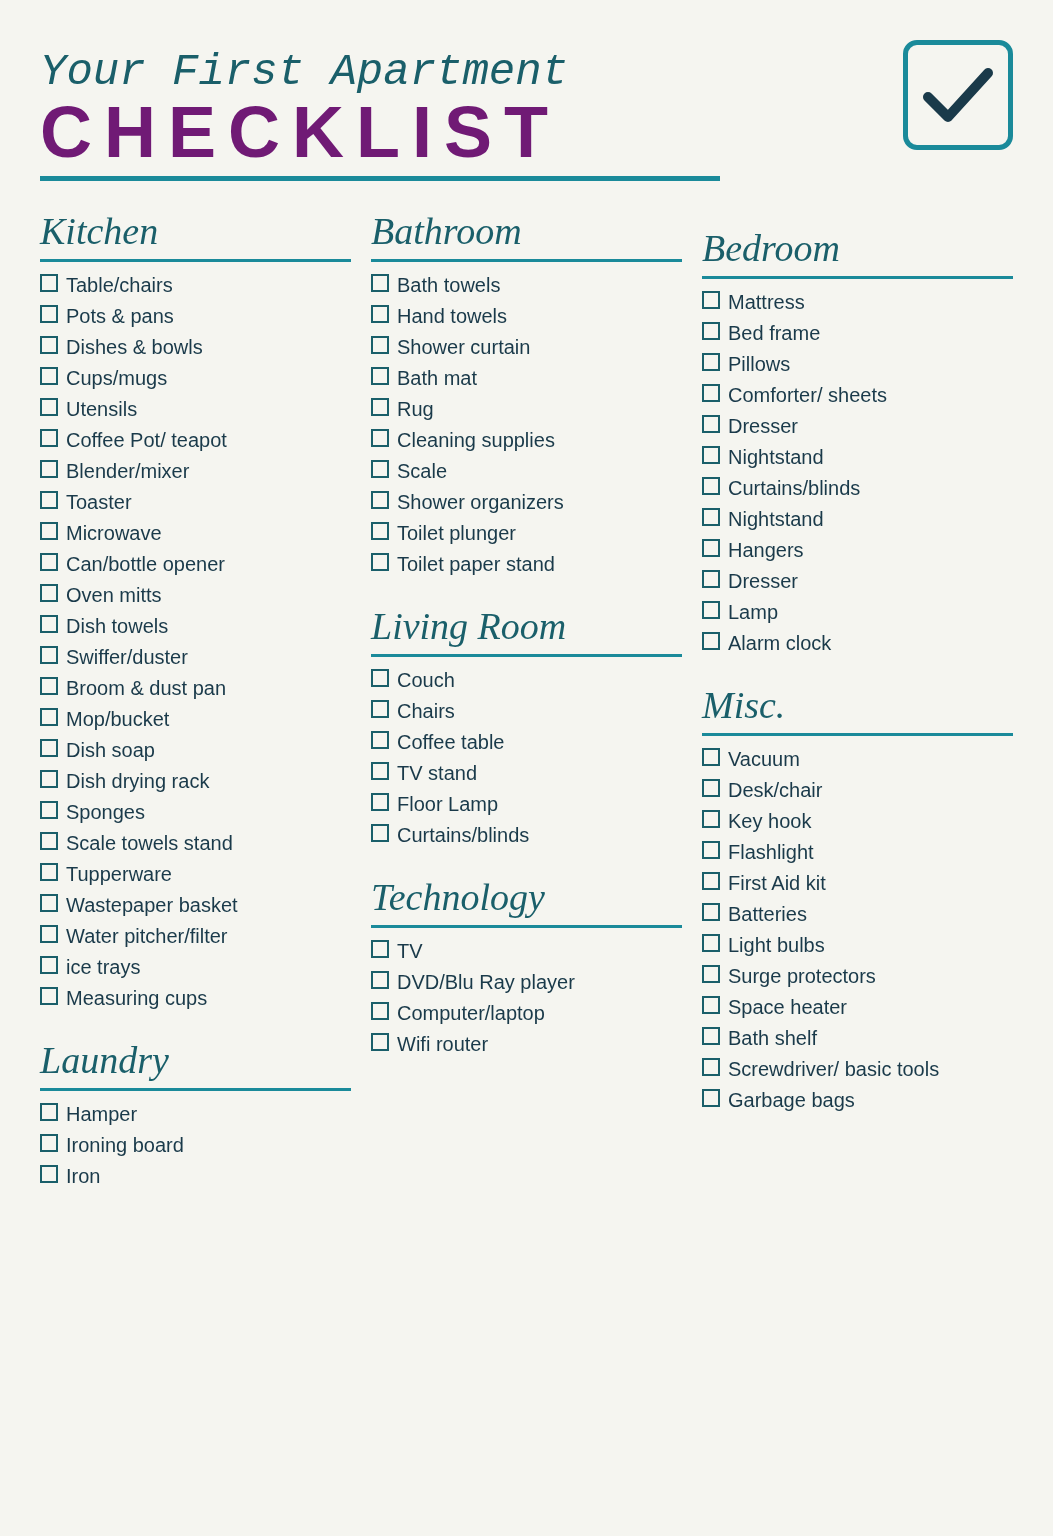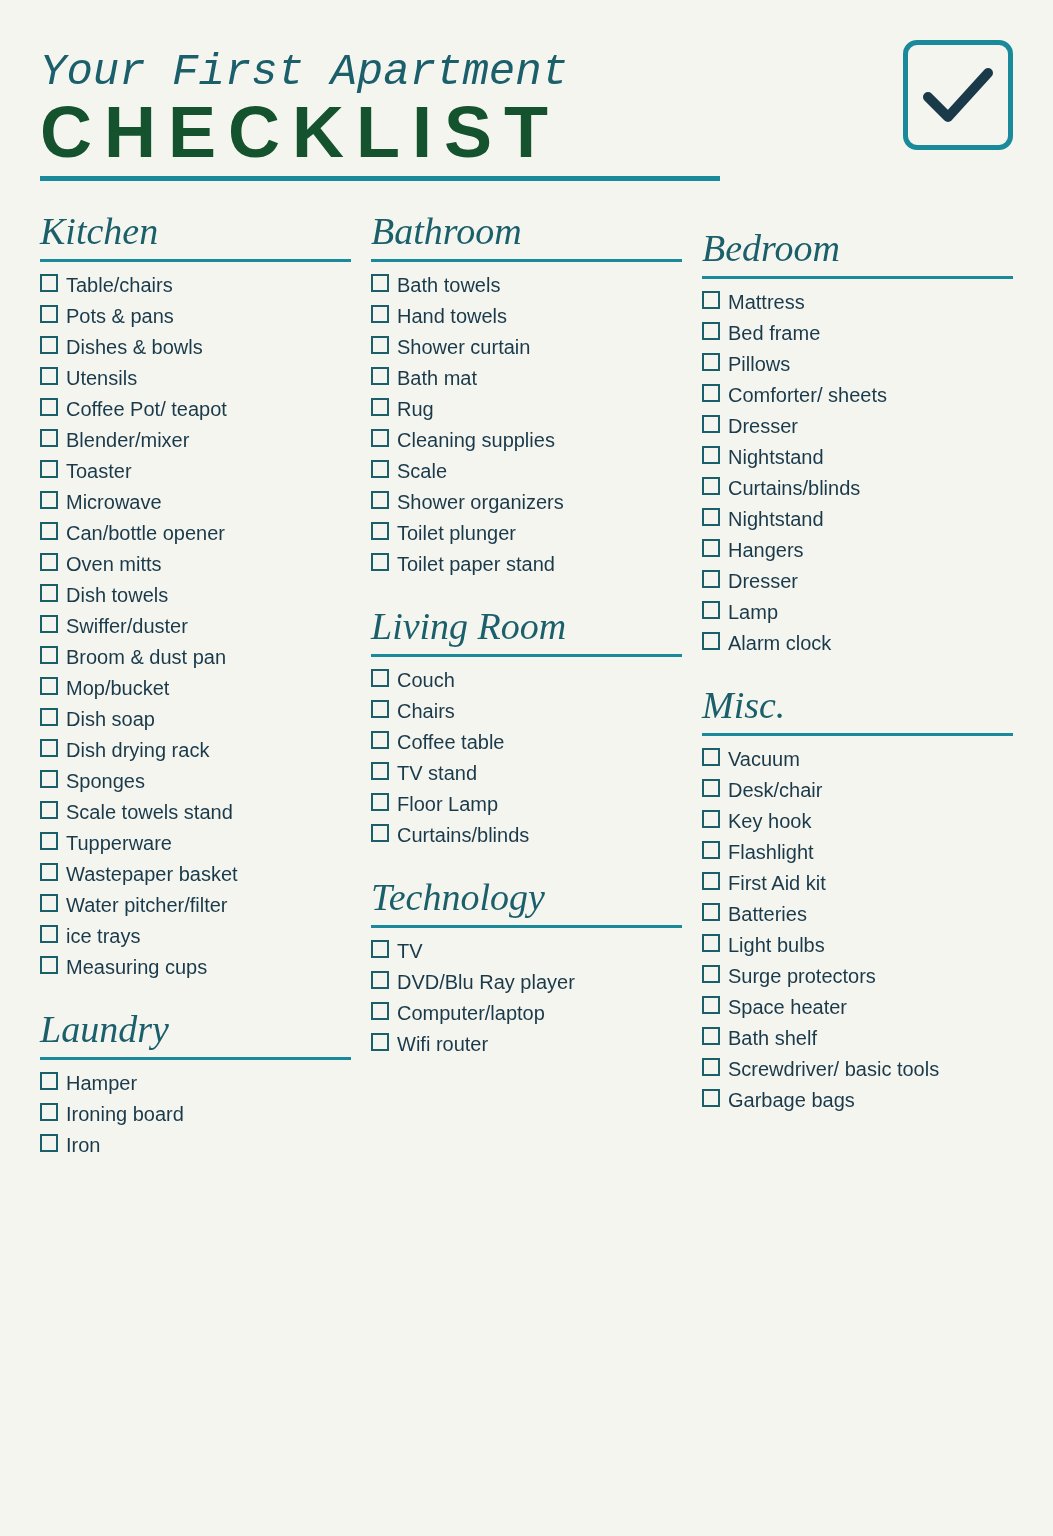--- a/index.html
+++ b/index.html
@@ -21,21 +21,21 @@
       font-size: 44px;
       color: #1a5f6a;
       font-family: Liberation Mono, monospace;
       font-style: italic;
       font-weight: normal;
       line-height: 1.1;
       margin-top: 18px;
     }
     .header-title {
       font-size: 72px;
-      color: #14532d;
+      color: #701a75;
       font-family: Arial, sans-serif;
       font-weight: 900;
       letter-spacing: 12px;
       line-height: 1;
     }
     .checkmark-icon {
       width: 110px;
       height: 110px;
       border: 5px solid #1a8a9a;
       border-radius: 14px;
@@ -136,20 +136,24 @@
           <div class="checklist-item">
             <span class="checkbox"></span>
             <span class="item-text">Pots &amp; pans</span>
           </div>
           <div class="checklist-item">
             <span class="checkbox"></span>
             <span class="item-text">Dishes &amp; bowls</span>
           </div>
           <div class="checklist-item">
             <span class="checkbox"></span>
+            <span class="item-text">Cups/mugs</span>
+          </div>
+          <div class="checklist-item">
+            <span class="checkbox"></span>
             <span class="item-text">Utensils</span>
           </div>
           <div class="checklist-item">
             <span class="checkbox"></span>
             <span class="item-text">Coffee Pot/ teapot</span>
           </div>
           <div class="checklist-item">
             <span class="checkbox"></span>
             <span class="item-text">Blender/mixer</span>
           </div>

